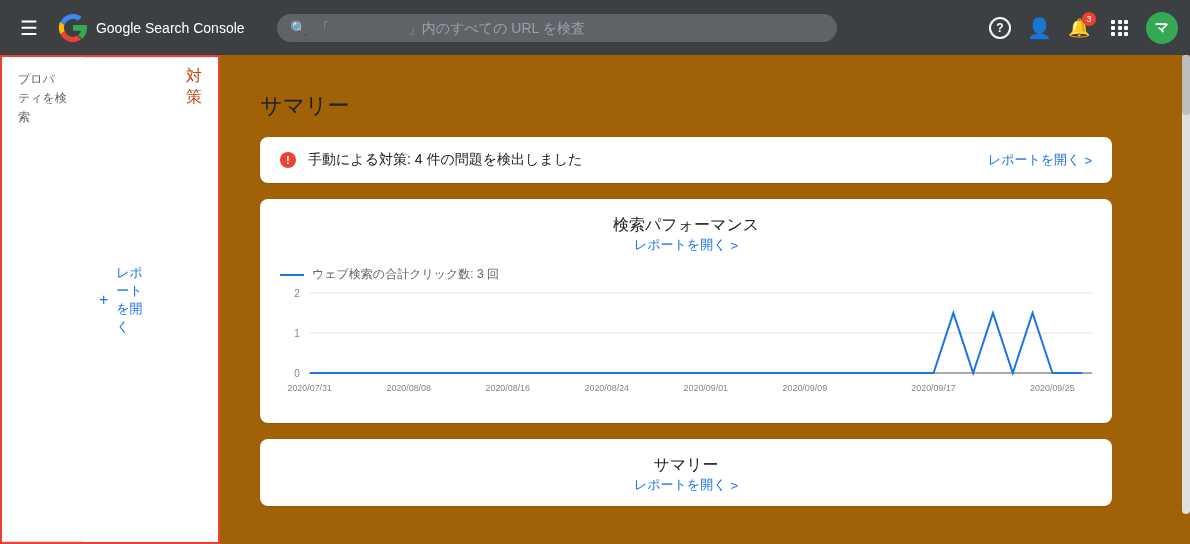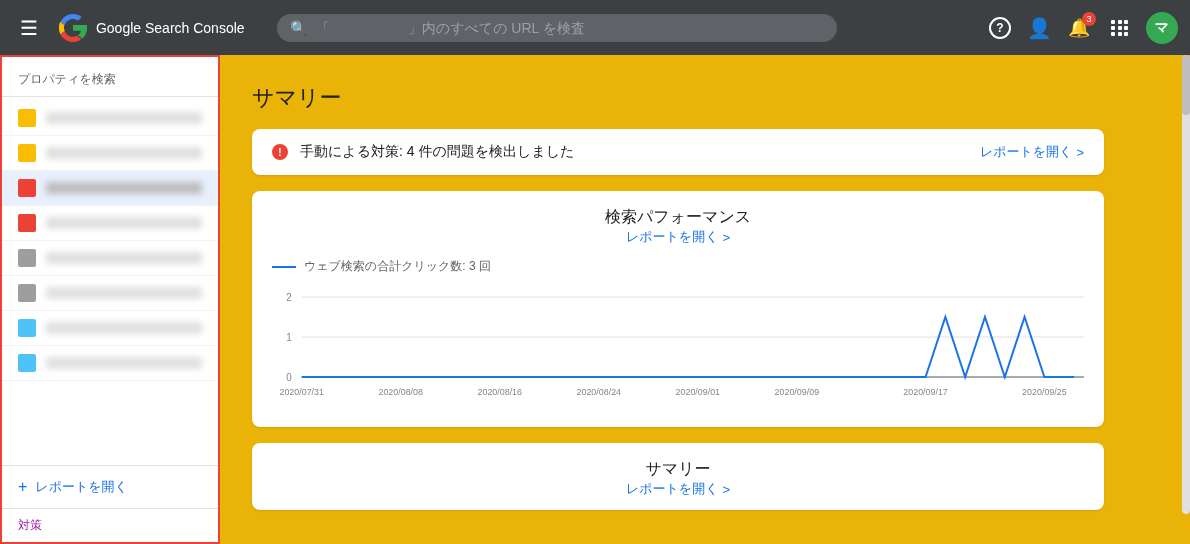--- a/index.html
+++ b/index.html
@@ -111,21 +111,21 @@
       height: calc(544px - 55px);
     }
 
     
     .sidebar {
       width: 220px;
       min-width: 220px;
       background: #fff;
       border-right: 1px solid #e0e0e0;
       display: flex;
-      flex-direction: column;
+      flex-direction: row;
       overflow: hidden;
       position: relative;
       border: 2px solid #ea4335;
     }
     .sidebar-search {
       padding: 12px 16px 8px;
       border-bottom: 1px solid #e0e0e0;
     }
     .sidebar-search-label {
       font-size: 12px;
@@ -174,31 +174,31 @@
       color: #1a73e8;
       font-size: 13px;
     }
     .add-property-icon {
       font-size: 16px;
       font-weight: 300;
     }
 
     .sidebar-bottom {
       padding: 8px 16px;
-      font-size: 12px;
-      color: #a21caf;
+      font-size: 16px;
+      color: #c2410c;
       border-top: 1px solid #e0e0e0;
     }
 
     
     .content {
       flex: 1;
       overflow-y: auto;
-      padding: 8px;
-      background: #eab308;
+      padding: 16px;
+      background: #a16207;
     }
     .content-inner {
       padding: 20px 24px;
       max-width: 900px;
     }
     .page-title {
       font-size: 22px;
       color: #202124;
       margin-bottom: 16px;
       font-weight: 400;
@@ -277,21 +277,21 @@
     }
 
     
     .chart-container {
       padding: 0 20px 16px;
     }
     .chart-legend {
       display: flex;
       align-items: center;
       gap: 8px;
-      margin-bottom: 12px;
+      margin-bottom: 0;
       font-size: 12px;
       color: #5f6368;
     }
     .legend-line {
       width: 24px;
       height: 2px;
       background: #1a73e8;
     }
     .chart-watermark {
       font-size: 36px;

